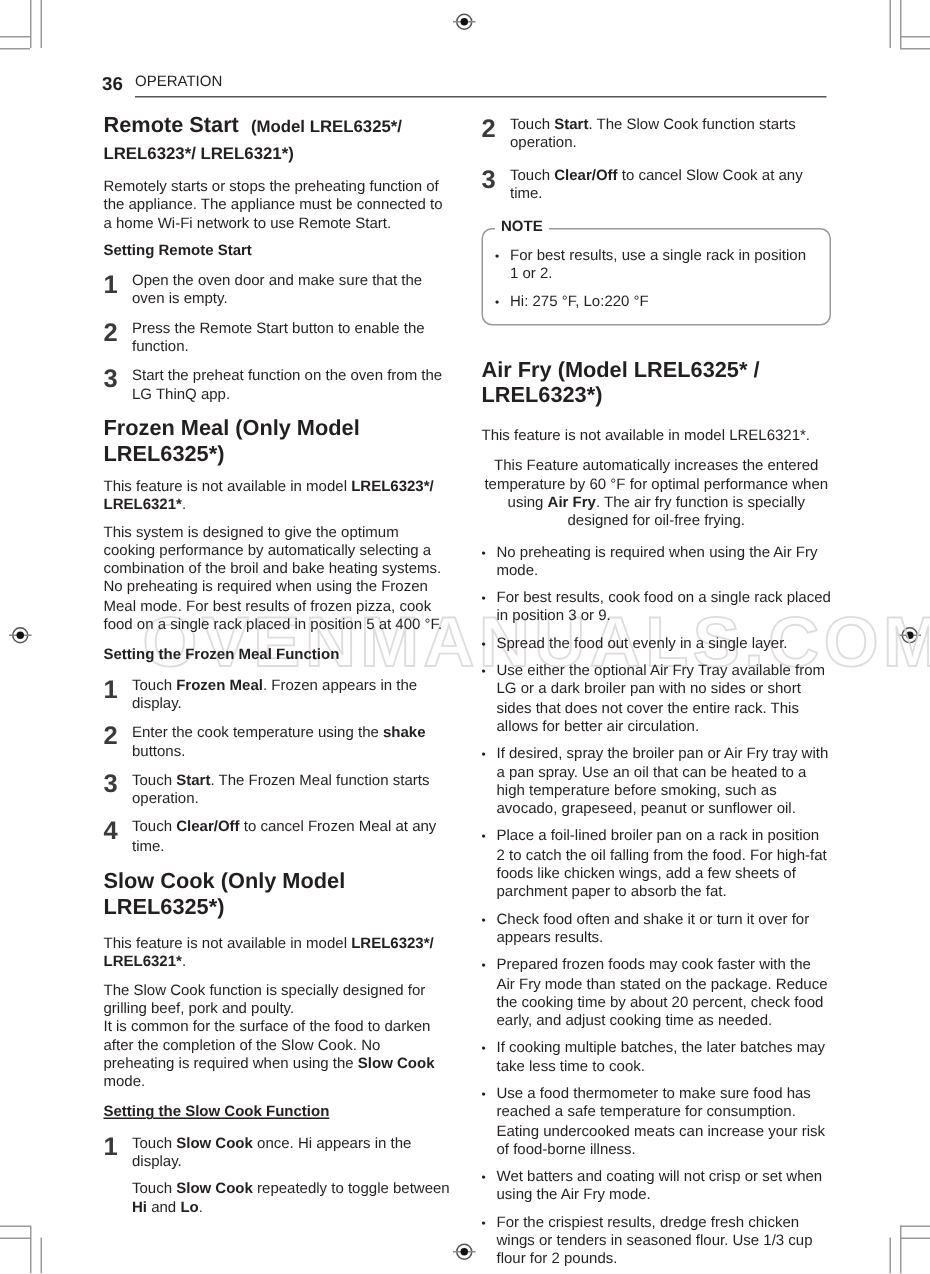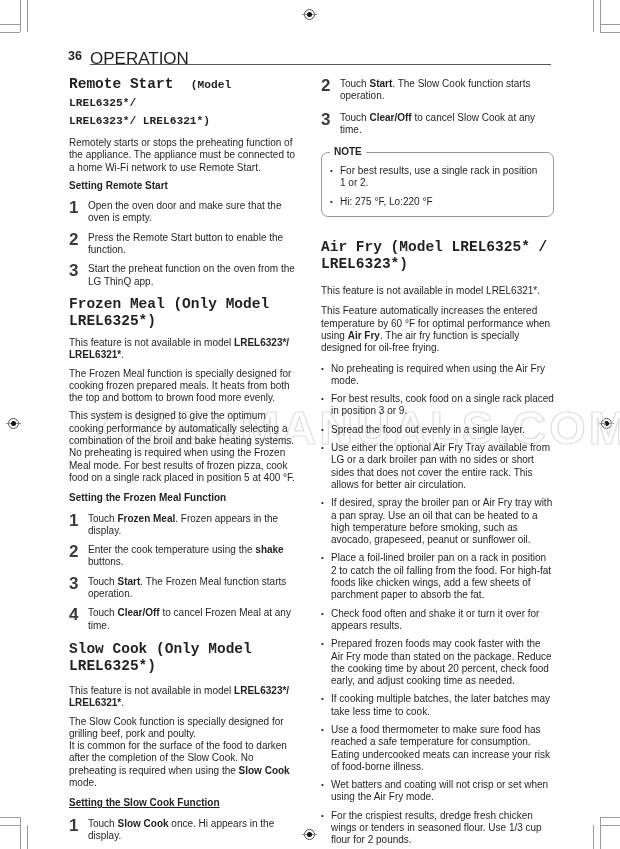--- a/index.html
+++ b/index.html
@@ -7,28 +7,28 @@
          font-family: "Liberation Sans", sans-serif; color: #231f20; }
   .crop { position: absolute; background: #9a9a9a; }
   .reg { position: absolute; width: 11px; height: 11px; border-radius: 50%;
          border: 1px solid #555; box-sizing: border-box; background: #fff; }
   .reg::after { content: ""; position: absolute; left: 2px; top: 2px; width: 5px; height: 5px;
          border-radius: 50%; background: #111; }
   .reg::before { content: ""; position: absolute; left: -3px; top: 4px; width: 15px; height: 1px; background: #888; }
 
   .header { position: absolute; left: 68px; top: 48px; width: 483px; height: 18px; }
   .header .num { position: absolute; left: 0; top: 1px; font-weight: bold; font-size: 12.5px; }
-  .header .title { position: absolute; left: 22px; top: 1px; font-size: 17px; }
+  .header .title { position: absolute; left: 22px; top: 1px; font-size: 10px; }
   .header .rule { position: absolute; left: 22px; right: 0; top: 16px; height: 1px; background: #555; }
 
   .col { position: absolute; top: 76px; width: 233px; font-size: 10px; line-height: 12.3px; }
   .col.left { left: 69px; }
   .col.right { left: 321px; top: 78px; }
 
-  h2 { font-size: 14.5px; line-height: 17px; margin: 0 0 7px 0; font-weight: bold; font-family: Liberation Mono, monospace; }
+  h2 { font-size: 14.5px; line-height: 17px; margin: 0 0 7px 0; font-weight: bold; }
   h2 .small { font-size: 11.2px; }
   p { margin: 0 0 6px 0; }
   .sub { font-weight: bold; margin: 0 0 8px 0; }
   .step { position: relative; padding-left: 19px; margin: 0 0 7px 0; }
   .step .n { position: absolute; left: 0; top: -1px; font-size: 17px; font-weight: bold; color: #3a3a3a; line-height: 17px; }
   .step .t { display: block; }
   .step p { margin: 0 0 6px 0; }
   ul.bul { list-style: none; margin: 0; padding: 0; }
   ul.bul li { position: relative; padding-left: 10px; margin: 0 0 6px 0; }
   ul.bul li::before { content: "\2022"; position: absolute; left: 0; top: 0; font-size: 8px; }
@@ -93,21 +93,20 @@
       <span class="n">3</span>
       <span class="t">Start the preheat function on the oven from the LG ThinQ app.</span>
     </div>
   </section>
 
   <section>
     <h2>Frozen Meal (Only Model LREL6325*)</h2>
     <p>
       <span>This feature is not available in model </span><b>LREL6323*/ LREL6321*</b><span>.</span>
     </p>
-    <p>The Frozen Meal function is specially designed for cooking frozen prepared meals. It heats from both the top and bottom to brown food more evenly.</p>
     <p>This system is designed to give the optimum cooking performance by automatically selecting a combination of the broil and bake heating systems. No preheating is required when using the Frozen Meal mode. For best results of frozen pizza, cook food on a single rack placed in position 5 at 400 °F.</p>
     <p class="sub" style="margin-top:8px;">Setting the Frozen Meal Function</p>
     <div class="step">
       <span class="n">1</span>
       <span class="t"><span>Touch </span><b>Frozen Meal</b><span>. Frozen appears in the display.</span></span>
     </div>
     <div class="step">
       <span class="n">2</span>
       <span class="t"><span>Enter the cook temperature using the </span><b>shake</b><span> buttons.</span></span>
     </div>
@@ -157,21 +156,21 @@
       <li>Hi: 275 °F, Lo:220 °F</li>
     </ul>
   </div>
 
   <section>
     <h2 style="margin-bottom:12px;">
       <span>Air Fry (Model LREL6325* /</span><br>
       <span>LREL6323*)</span>
     </h2>
     <p style="margin-bottom:8px;">This feature is not available in model LREL6321*.</p>
-    <p style="margin-bottom:8px;"><span>This Feature automatically increases the entered temperature by 60 °F for optimal performance when using </span><b>Air Fry</b><span>. The air fry function is specially designed for oil-free frying.</span></p>
+    <p style="margin-bottom:8px;text-align:center;"><span>This Feature automatically increases the entered temperature by 60 °F for optimal performance when using </span><b>Air Fry</b><span>. The air fry function is specially designed for oil-free frying.</span></p>
     <ul class="bul">
       <li>No preheating is required when using the Air Fry mode.</li>
       <li>For best results, cook food on a single rack placed in position 3 or 9.</li>
       <li>Spread the food out evenly in a single layer.</li>
       <li>Use either the optional Air Fry Tray available from LG or a dark broiler pan with no sides or short sides that does not cover the entire rack. This allows for better air circulation.</li>
       <li>If desired, spray the broiler pan or Air Fry tray with a pan spray. Use an oil that can be heated to a high temperature before smoking, such as avocado, grapeseed, peanut or sunflower oil.</li>
       <li>Place a foil-lined broiler pan on a rack in position 2 to catch the oil falling from the food. For high-fat foods like chicken wings, add a few sheets of parchment paper to absorb the fat.</li>
       <li>Check food often and shake it or turn it over for appears results.</li>
       <li>Prepared frozen foods may cook faster with the Air Fry mode than stated on the package. Reduce the cooking time by about 20 percent, check food early, and adjust cooking time as needed.</li>
       <li>If cooking multiple batches, the later batches may take less time to cook.</li>

